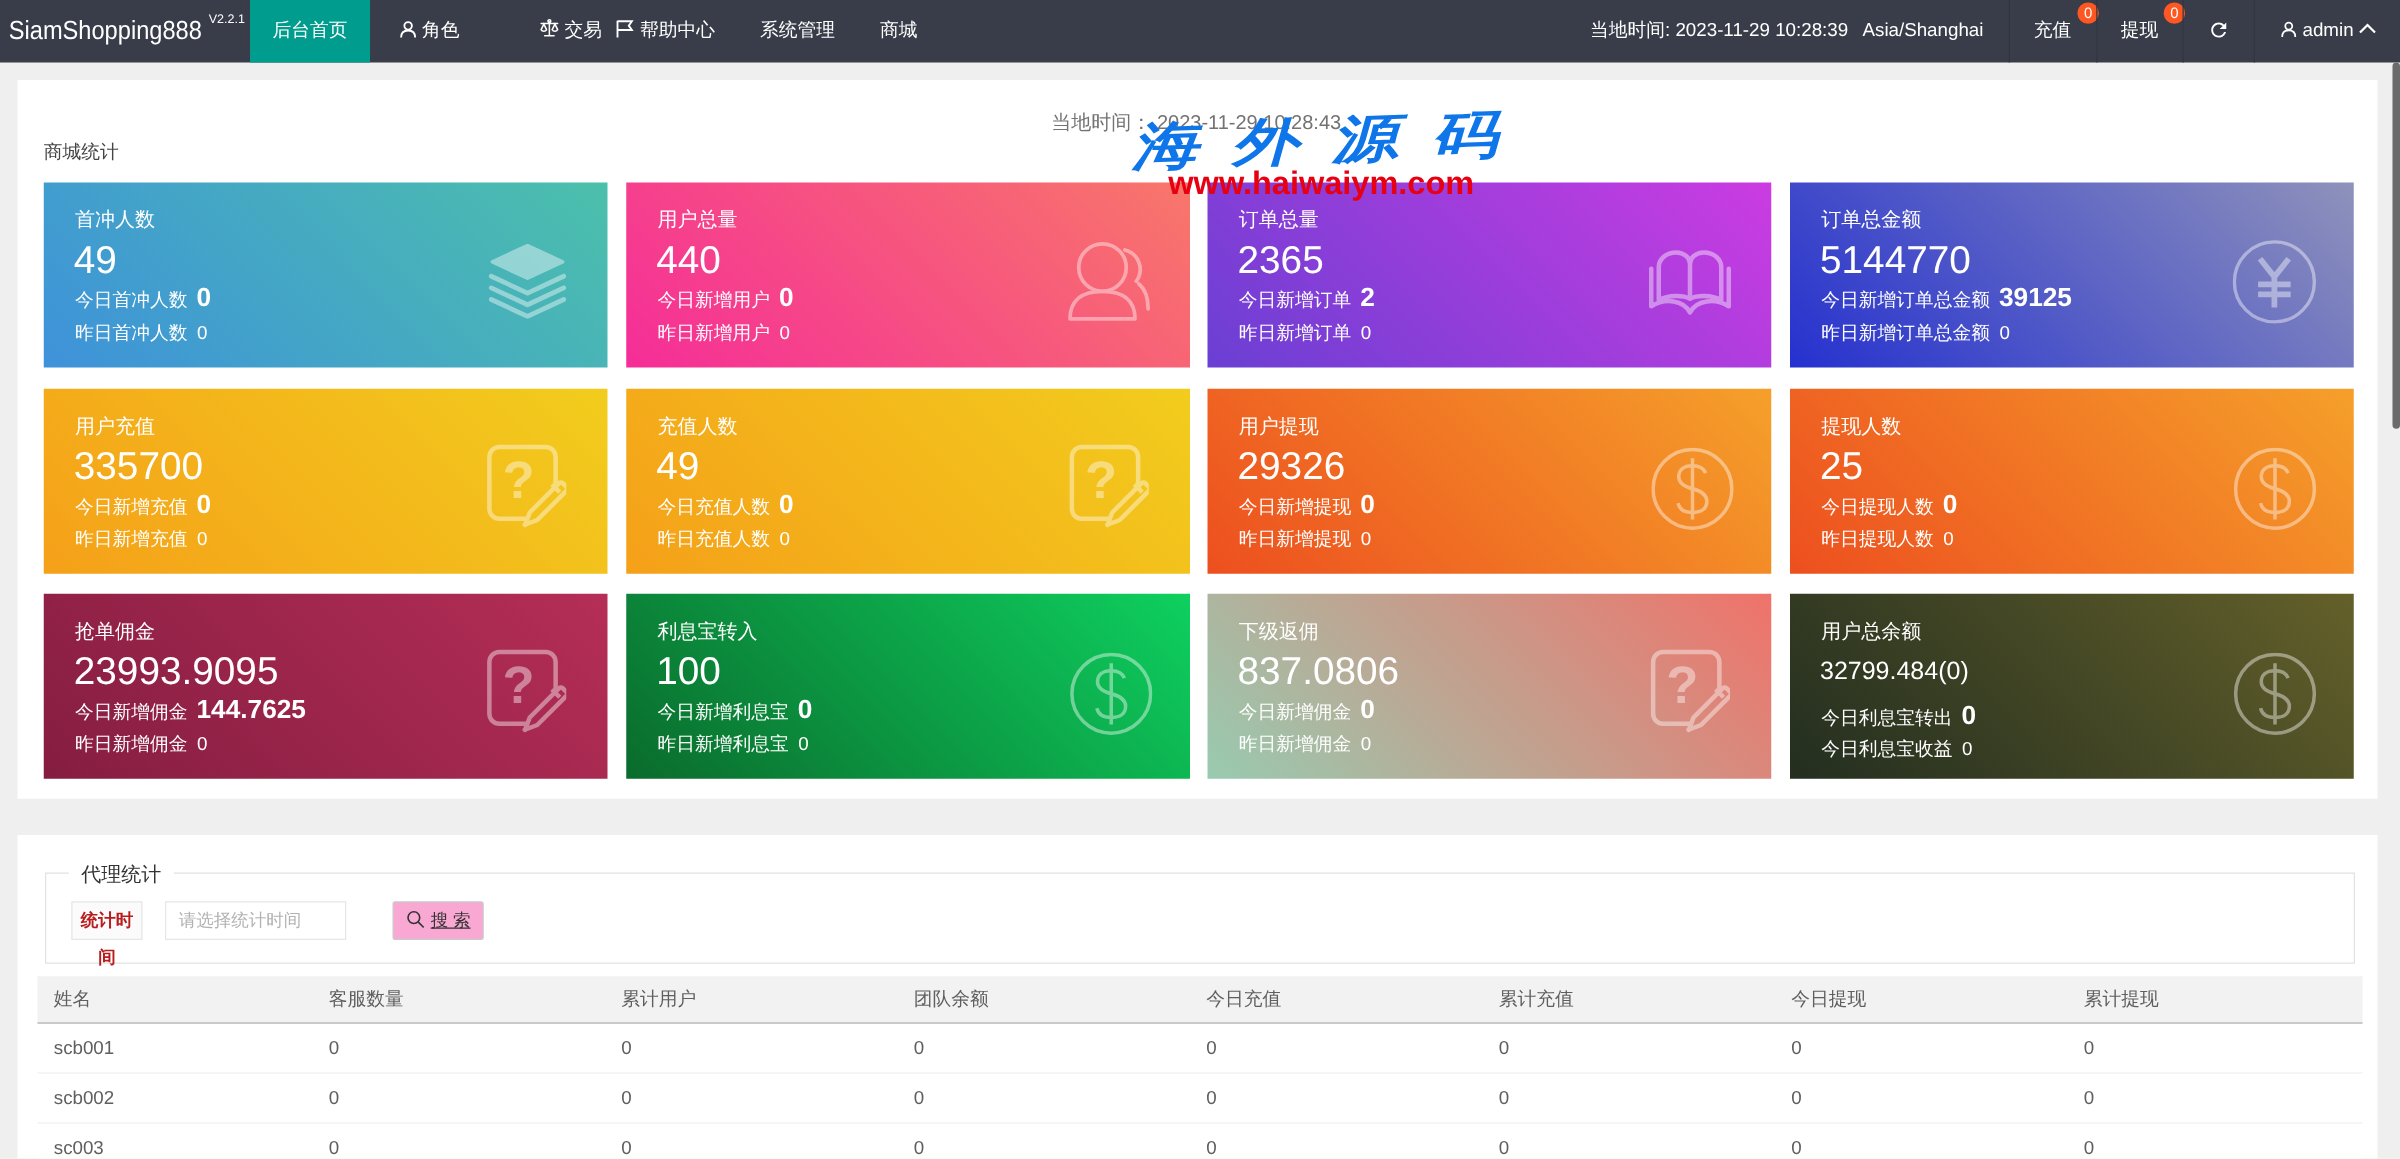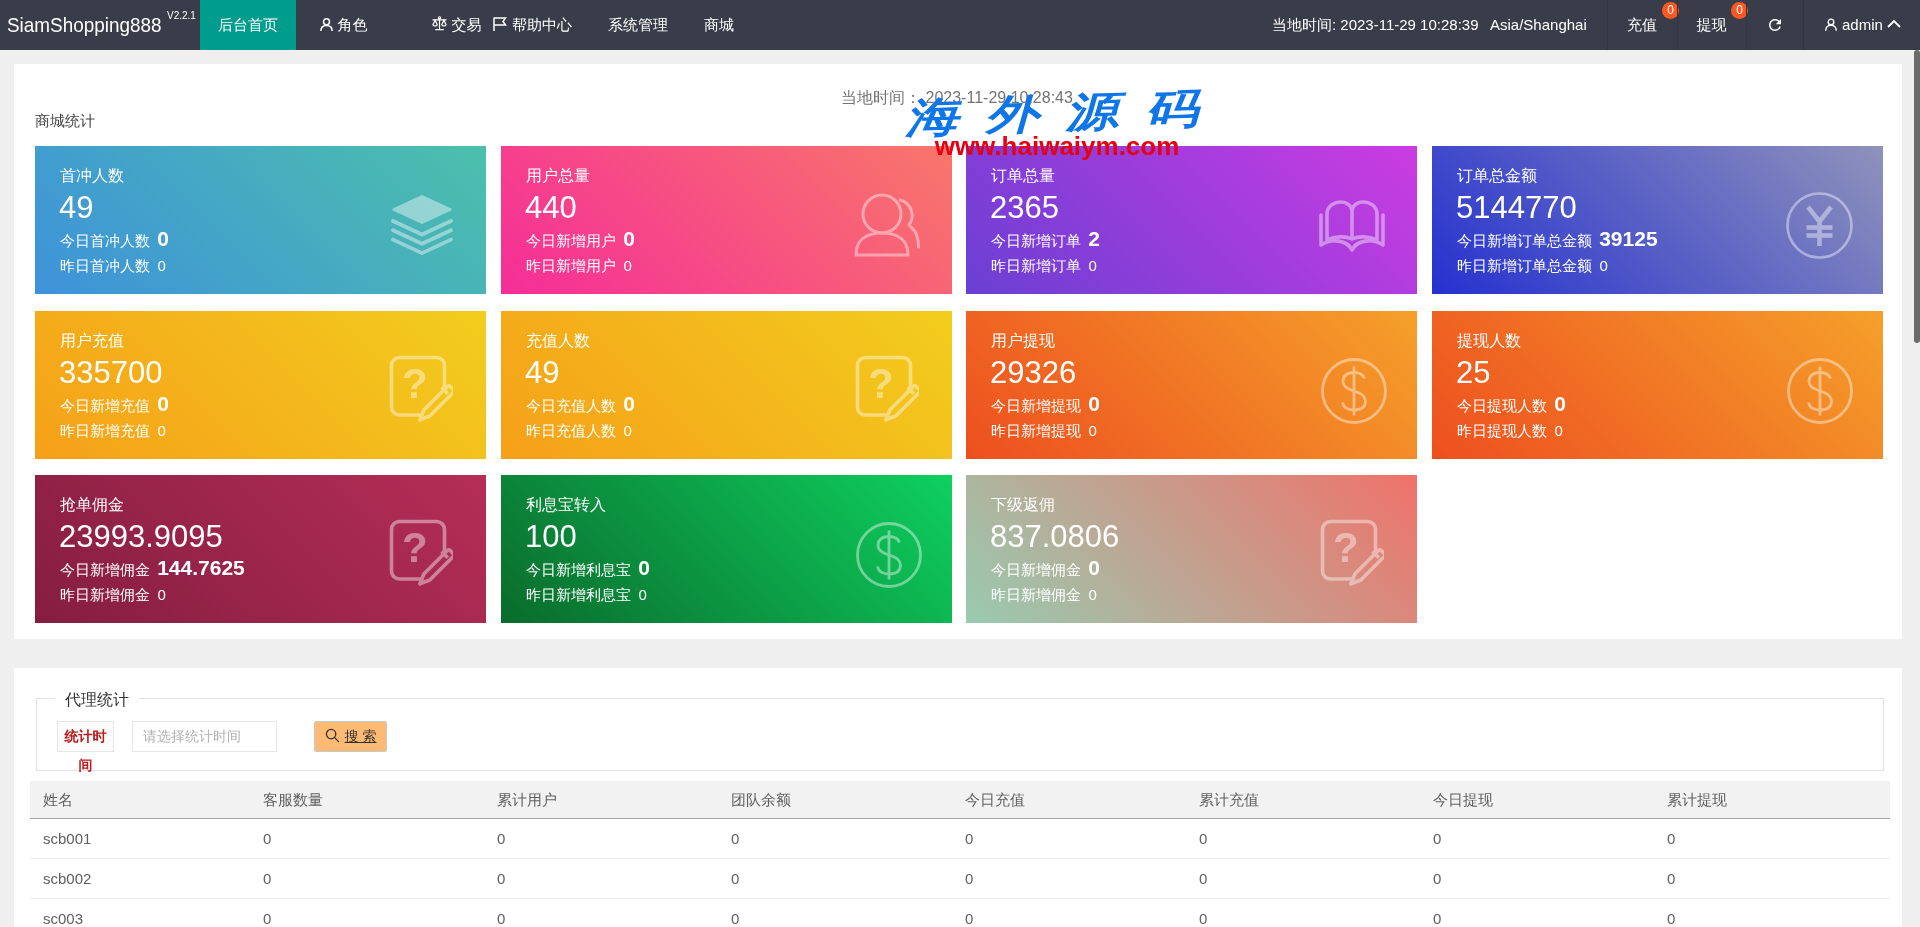--- a/index.html
+++ b/index.html
@@ -43,21 +43,21 @@
 
 
 .wm1 { position:absolute; left:885px; top:88px; width:360px; text-align:center; color:#0e76e9; font-size:53px; line-height:50px; font-weight:bold; font-style:italic; letter-spacing:27px; transform:rotate(-2deg) scaleY(.78); white-space:nowrap; }
 .wm2 { position:absolute; left:877px; top:131px; width:360px; text-align:center; color:#e60012; font-size:26px; font-weight:bold; }
 
 
 .fieldset { position:absolute; left:36px; top:698px; width:1848px; height:73px; border:1px solid #e2e2e2; }
 .legend { position:absolute; left:18px; top:-9px; background:#fff; padding:0 10px; font-size:16px; color:#333; }
 .flabel { position:absolute; left:57px; top:721px; width:57px; height:31px; background:#fbfbfb; border:1px solid #e6e6e6; font-size:14px; font-weight:bold; color:#b91c1c; text-align:center; line-height:29px; }
 .finput { position:absolute; left:132px; top:721px; width:145px; height:31px; background:#fff; border:1px solid #e6e6e6; font-size:14px; color:#b2b2b2; line-height:29px; padding-left:10px; }
-.fbtn { position:absolute; left:314px; top:721px; width:73px; height:31px; background:#fdba74; border:1px solid #c9c9c9; border-radius:2px; font-size:14px; color:#333; text-align:center; line-height:29px;text-decoration:underline; }
+.fbtn { position:absolute; left:314px; top:721px; width:73px; height:31px; background:#f9a8d4; border:1px solid #c9c9c9; border-radius:2px; font-size:14px; color:#333; text-align:center; line-height:29px;text-decoration:underline; }
 
 
 .thead { position:absolute; left:30px; top:781px; width:1860px; height:38px; background:#f2f2f2; border-bottom:1px solid #a3a3a3; }
 .trow { position:absolute; left:30px; width:1860px; height:40px; background:#fff; border-bottom:1px solid #eee; }
 .td { position:absolute; top:0; height:100%; line-height:38px; font-size:15px; color:#5f5f5f; padding-left:15px; }
 .c0{left:0; padding-left:13px;} .c1{left:218px;} .c2{left:452px;} .c3{left:686px;} .c4{left:920px;} .c5{left:1154px;} .c6{left:1388px;} .c7{left:1622px;}
 
 
 .sb { position:absolute; left:1914px; top:50px; width:6px; height:293px; background:#6b6b6b; border-radius:3px; }
 </style>
@@ -189,20 +189,31 @@
   <div class="card g9" style="left:966px; top:475px;">
     <div class="t">下级返佣</div>
       <div class="n">837.0806</div>
     <div class="l3">今日新增佣金 <b>0</b></div>
       <div class="l4">昨日新增佣金 0</div>
     <svg class="ic" style="right:33px;top:44px;" width="64" height="68" viewBox="0 0 64 68" fill="none" stroke="#fff" stroke-width="3.6">
       <path d="M32 60 H10.5 A8 8 0 0 1 2.5 52 V10.5 A8 8 0 0 1 10.5 2.5 H47.5 A8 8 0 0 1 55.5 10.5 V35" stroke-linecap="round"></path>
       <text x="13" y="43" font-size="42" font-weight="bold" fill="#fff" stroke="none" font-family="Liberation Sans,sans-serif">?</text>
       <path d="M31 65 l3.8 -10 23.5 -23.5 a2 2 0 0 1 2.8 0 l3.2 3.2 a2 2 0 0 1 0 2.8 l-23.5 23.5 -10 3.8 z" stroke-linejoin="round"></path>
       <path d="M52.5 32.5 l6.3 6.3"></path>
+    </svg>
+  </div>
+  <div class="card g10" style="left:1432px; top:475px;">
+    <div class="t">用户总余额</div>
+      <div class="n" style="font-size:20px; top:51px;">32799.484(0)</div>
+    <div class="l3" style="top:86px;">今日利息宝转出 <b>0</b></div>
+      <div class="l4" style="top:115px;">今日利息宝收益 0</div>
+    <svg class="ic" style="right:30px;top:47px;" width="66" height="66" viewBox="0 0 66 66" fill="none" stroke="#fff" stroke-width="2.8">
+      <circle cx="33" cy="33" r="31.5"></circle>
+      <path d="M33 8.5 V57.5"></path>
+      <path d="M43.5 20.5 C42 16.5 38.5 14.5 33 14.5 C26 14.5 22 18 22 23.5 C22 28.5 26 31 33 33 C40 35 44.5 37.5 44.5 43 C44.5 49 40 52 33 52 C26.5 52 22.5 49.5 21.5 44.5"></path>
     </svg>
   </div>
 
   <div class="wm1">海外源码</div>
   <div class="wm2">www.haiwaiym.com</div>
 
   <div class="fieldset">
       <div class="legend">代理统计</div>
     </div>
   <div class="flabel">统计时间</div>

